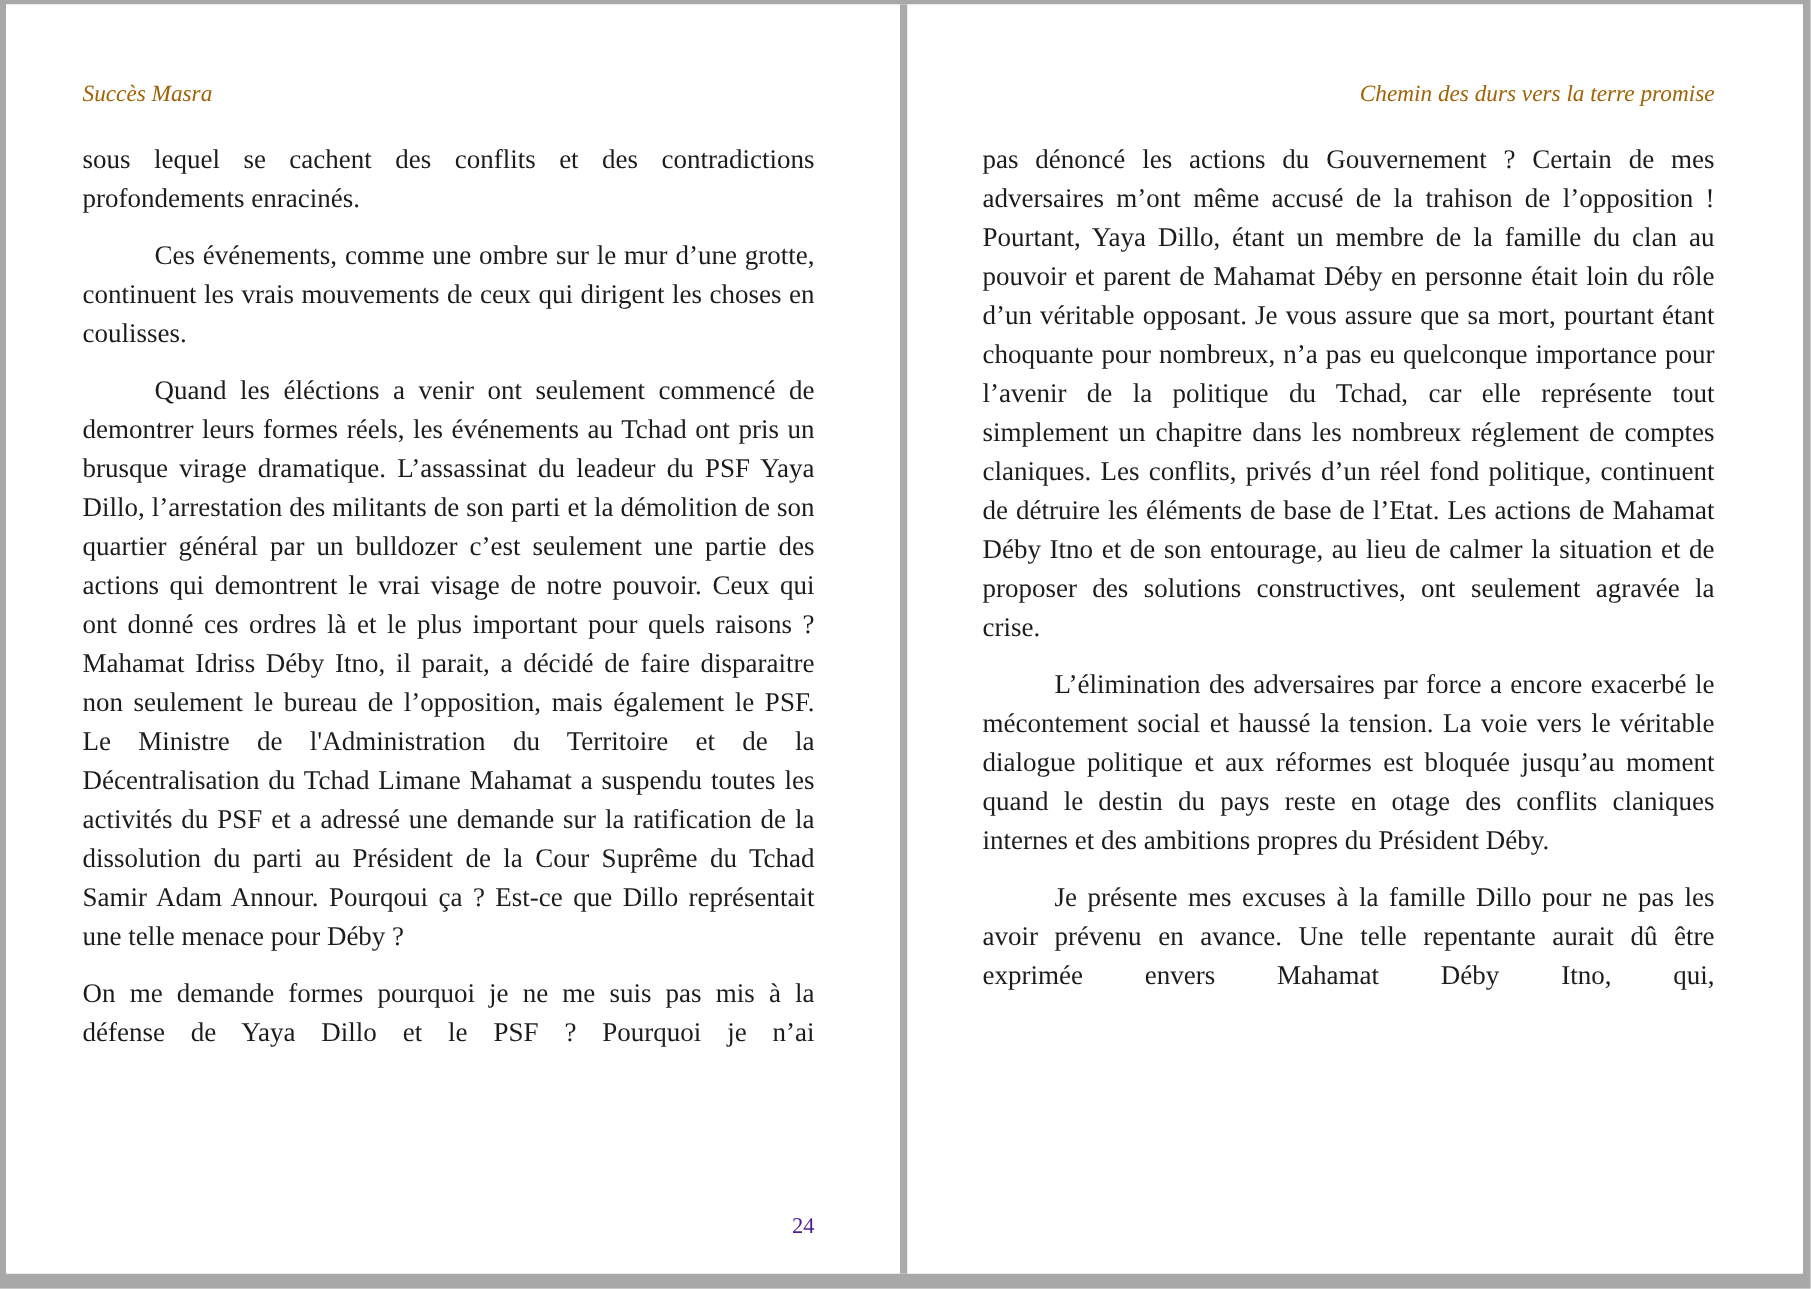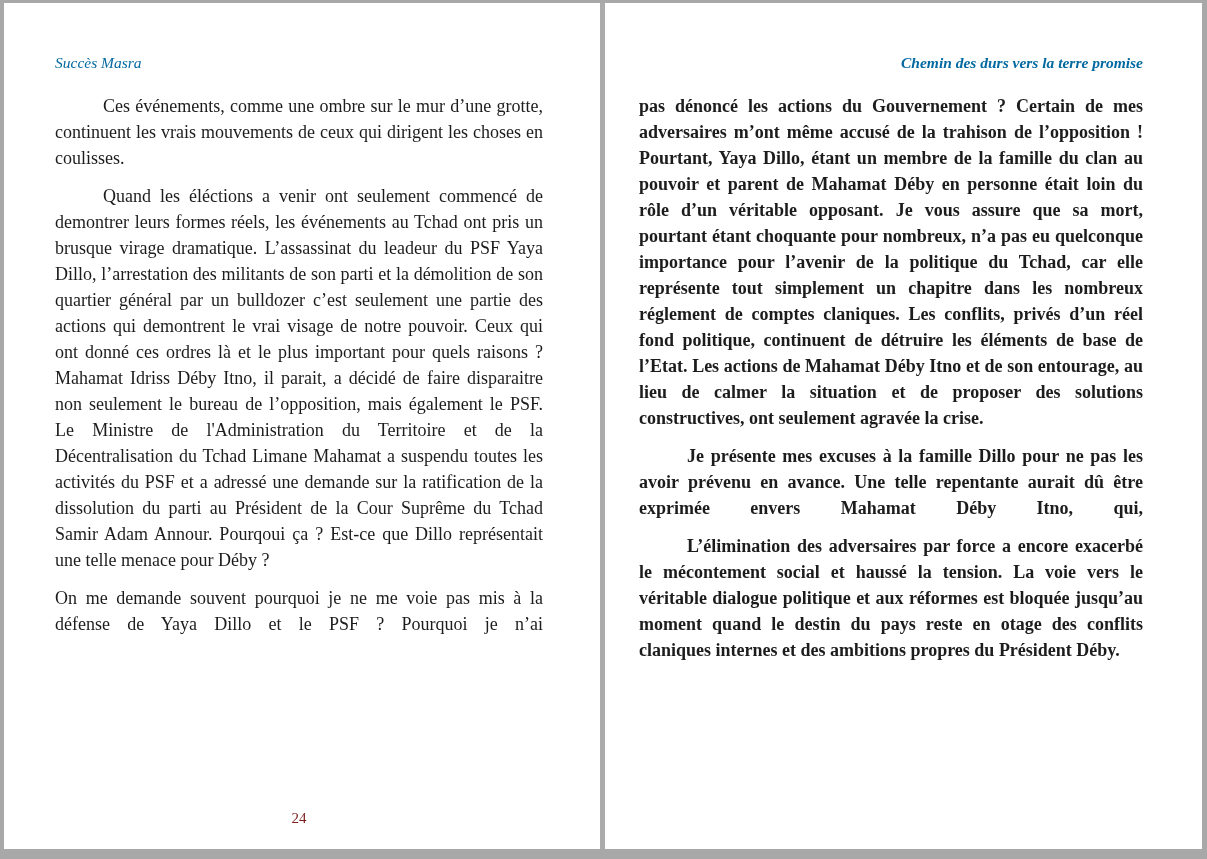--- a/index.html
+++ b/index.html
@@ -19,76 +19,77 @@
     width: 100%; height: 100%;
     background: #ffffff;
   }
   .page {
     position: relative;
     background: #ffffff;
     height: 100%;
     padding-top: 50px;
   }
   .page-left  { width: 596px; padding-left: 51px; padding-right: 57px; }
-  .page-right { flex: 1;      padding-left: 34px; padding-right: 59px; font-weight: bold; }
+  .page-right { flex: 1;      padding-left: 50px; padding-right: 59px; }
   .divider {
     width: 5px; height: 100%;
     background: #ababab;
     flex: 0 0 auto;
   }
   .running-head {
     font-style: italic;
     font-size: 15.5px;
     line-height: 20px;
-    color: #0369a1;
+    color: #a16207;
     height: 20px;
     white-space: nowrap;
   }
   .running-head.right { text-align: right; }
   .page-body {
     margin-top: 20px;
     font-size: 18px;
     line-height: 26px;
     color: #1c1c1c;
     text-align: justify;
   }
   .para { margin-bottom: 12px; }
   .para.indent { text-indent: 48px; }
   .para.justify-last { text-align-last: justify; }
   .page-number {
     position: absolute;
     bottom: 22px;
     font-size: 15px;
-    color: #7f1d1d;
-    text-align: center;
+    color: #4c1d95;
+    text-align: right;
   }
   .page-left  .page-number { left: 51px; right: 57px; }
   .page-right .page-number { left: 50px; right: 59px; }
 </style>
 </head>
 <body>
 
 <div class="viewer">
   <div class="spread">
 
     <div class="page page-left">
       <div class="running-head left">Succès Masra</div>
       <div class="page-body">
+        <p class="para">sous lequel se cachent des conflits et des contradictions profondements enracinés.</p>
         <p class="para indent">Ces événements, comme une ombre sur le mur d’une grotte, continuent les vrais mouvements de ceux qui dirigent les choses en coulisses.</p>
         <p class="para indent">Quand les éléctions a venir ont seulement commencé de demontrer leurs formes réels, les événements au Tchad ont pris un brusque virage dramatique. L’assassinat du leadeur du PSF Yaya Dillo, l’arrestation des militants de son parti et la démolition de son quartier général par un bulldozer c’est seulement une partie des actions qui demontrent le vrai visage de notre pouvoir. Ceux qui ont donné ces ordres là et le plus important pour quels raisons ? Mahamat Idriss Déby Itno, il parait, a décidé de faire disparaitre non seulement le bureau de l’opposition, mais également le PSF. Le Ministre de l'Administration du Territoire et de la Décentralisation du Tchad Limane Mahamat a suspendu toutes les activités du PSF et a adressé une demande sur la ratification de la dissolution du parti au Président de la Cour Suprême du Tchad Samir Adam Annour. Pourqoui ça ? Est-ce que Dillo représentait une telle menace pour Déby ?</p>
-        <p class="para justify-last">On me demande souvent pourquoi je ne me voie pas mis à la défense de Yaya Dillo et le PSF ? Pourquoi je n’ai</p>
+        <p class="para justify-last">On me demande formes pourquoi je ne me suis pas mis à la défense de Yaya Dillo et le PSF ? Pourquoi je n’ai</p>
       </div>
       <div class="page-number">24</div>
     </div>
 
     <div class="divider"></div>
 
     <div class="page page-right">
       <div class="running-head right">Chemin des durs vers la terre promise</div>
       <div class="page-body">
         <p class="para">pas dénoncé les actions du Gouvernement ? Certain de mes adversaires m’ont même accusé de la trahison de l’opposition ! Pourtant, Yaya Dillo, étant un membre de la famille du clan au pouvoir et parent de Mahamat Déby en personne était loin du rôle d’un véritable opposant. Je vous assure que sa mort, pourtant étant choquante pour nombreux, n’a pas eu quelconque importance pour l’avenir de la politique du Tchad, car elle représente tout simplement un chapitre dans les nombreux réglement de comptes claniques. Les conflits, privés d’un réel fond politique, continuent de détruire les éléments de base de l’Etat. Les actions de Mahamat Déby Itno et de son entourage, au lieu de calmer la situation et de proposer des solutions constructives, ont seulement agravée la crise.</p>
+        <p class="para indent">L’élimination des adversaires par force a encore exacerbé le mécontement social et haussé la tension. La voie vers le véritable dialogue politique et aux réformes est bloquée jusqu’au moment quand le destin du pays reste en otage des conflits claniques internes et des ambitions propres du Président Déby.</p>
         <p class="para indent justify-last">Je présente mes excuses à la famille Dillo pour ne pas les avoir prévenu en avance. Une telle repentante aurait dû être exprimée envers Mahamat Déby Itno, qui,</p>
-        <p class="para indent">L’élimination des adversaires par force a encore exacerbé le mécontement social et haussé la tension. La voie vers le véritable dialogue politique et aux réformes est bloquée jusqu’au moment quand le destin du pays reste en otage des conflits claniques internes et des ambitions propres du Président Déby.</p>
       </div>
     </div>
 
   </div>
 </div>
 
 </body></html>

